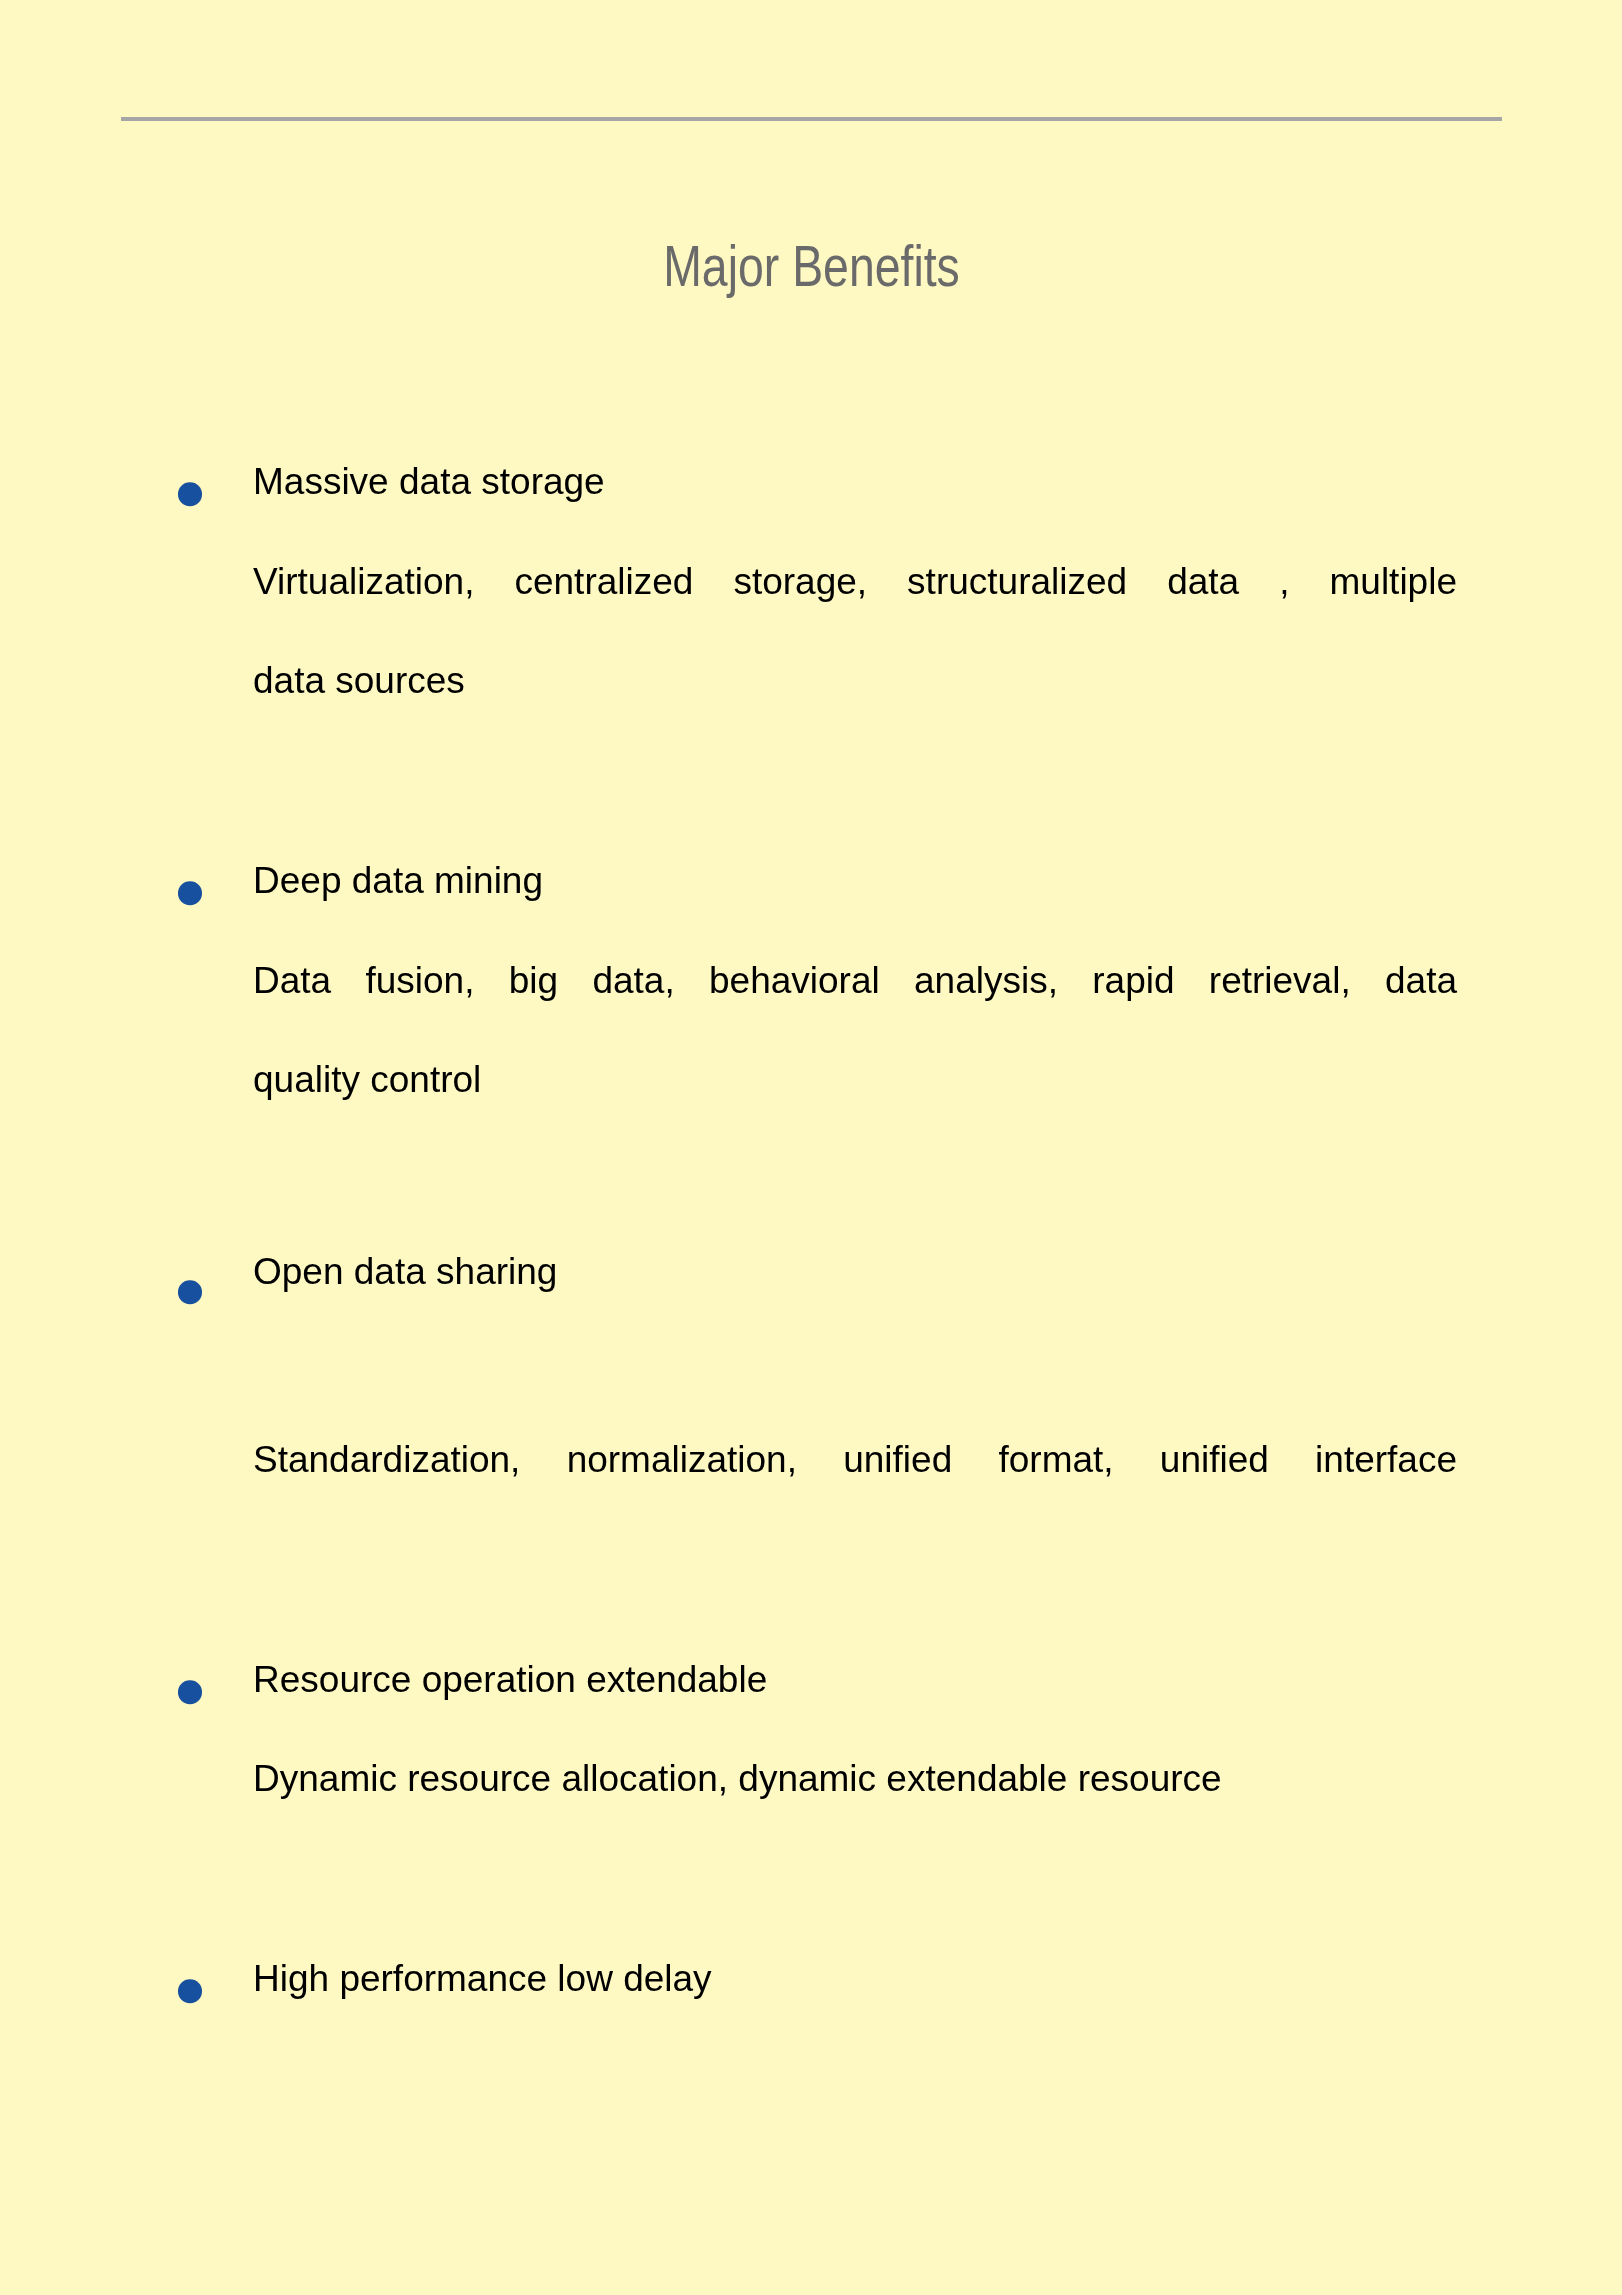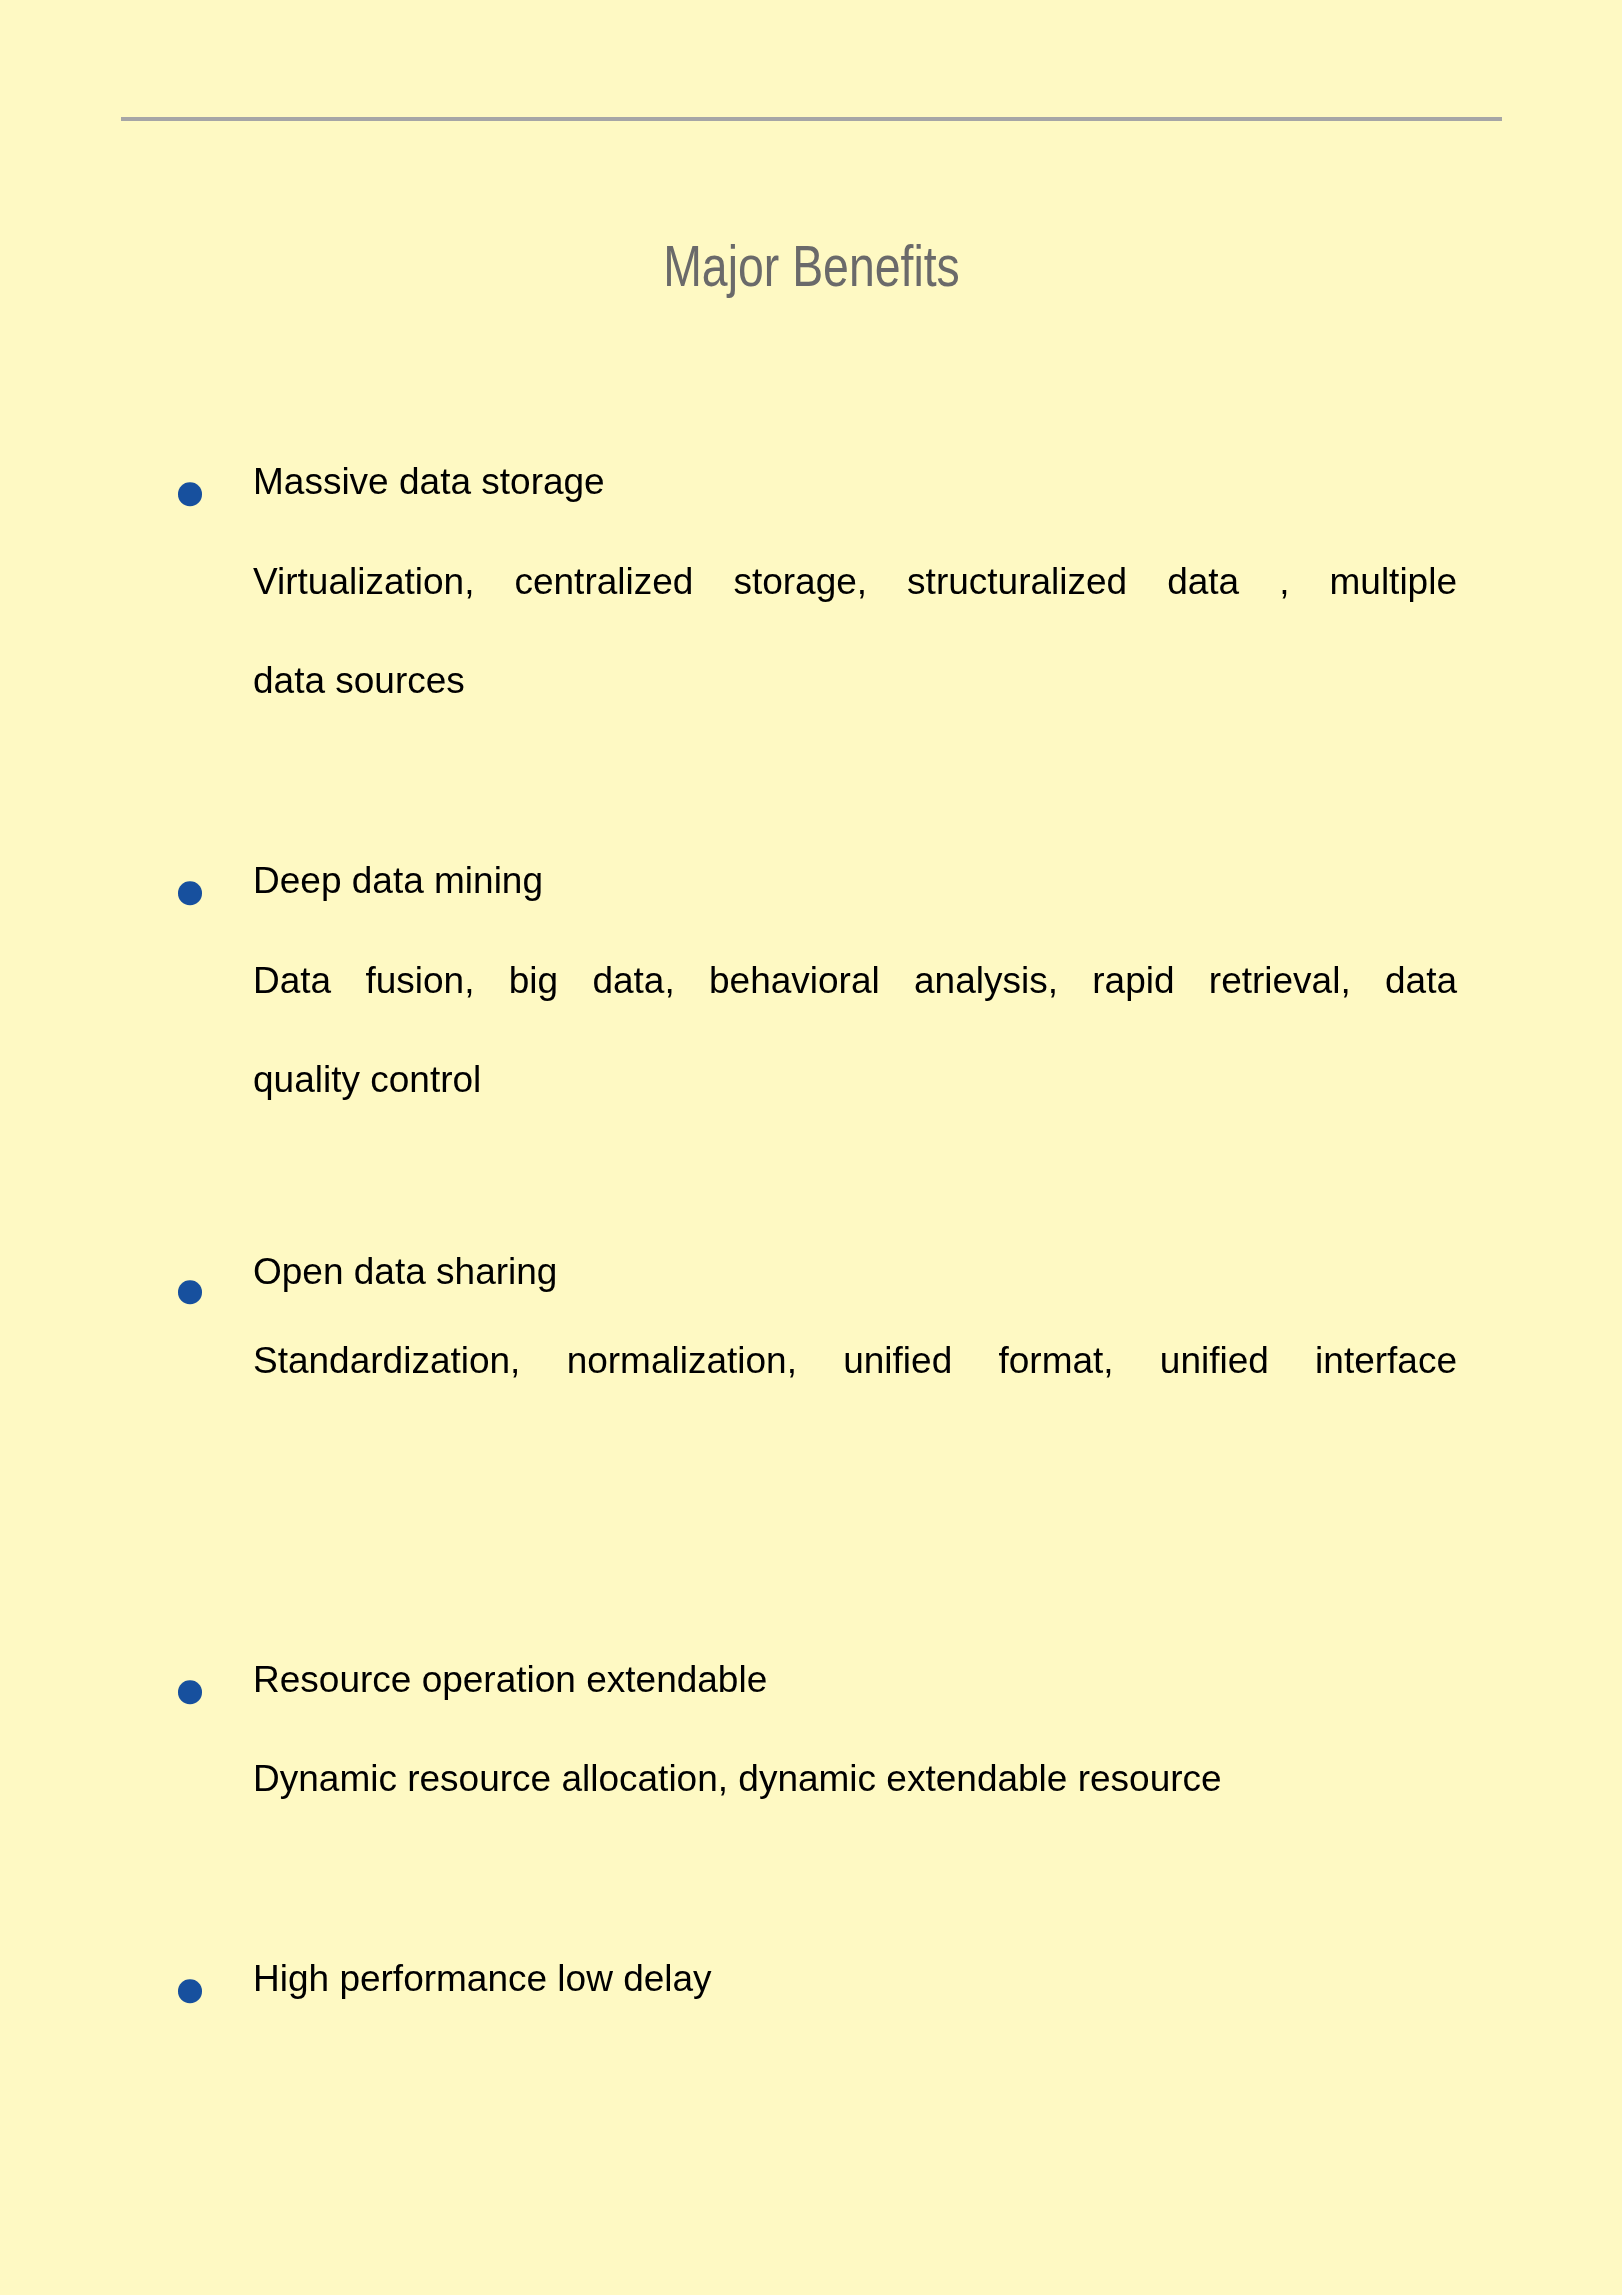--- a/index.html
+++ b/index.html
@@ -78,21 +78,21 @@
   <div class="tline justify" style="top:582px">Virtualization, centralized storage, structuralized data , multiple</div>
   <div class="tline" style="top:681px">data sources</div>
 
   <span class="bullet" style="top:893px"></span>
   <div class="tline justify" style="top:981px">Data fusion, big data, behavioral analysis, rapid retrieval, data</div>
   <div class="tline" style="top:881px">Deep data mining</div>
   <div class="tline" style="top:1080px">quality control</div>
 
   <span class="bullet" style="top:1292px"></span>
   <div class="tline" style="top:1272px">Open data sharing</div>
-  <div class="tline justify" style="top:1361px">Standardization, normalization, unified format, unified interface</div>
+  <div class="tline justify" style="top:1460px">Standardization, normalization, unified format, unified interface</div>
 
   <span class="bullet" style="top:1692px"></span>
   <div class="tline" style="top:1680px">Resource operation extendable</div>
   <div class="tline" style="top:1779px">Dynamic resource allocation, dynamic extendable resource</div>
 
   <span class="bullet" style="top:1991px"></span>
   <div class="tline" style="top:1979px">High performance low delay</div>
 
 </div>
 

